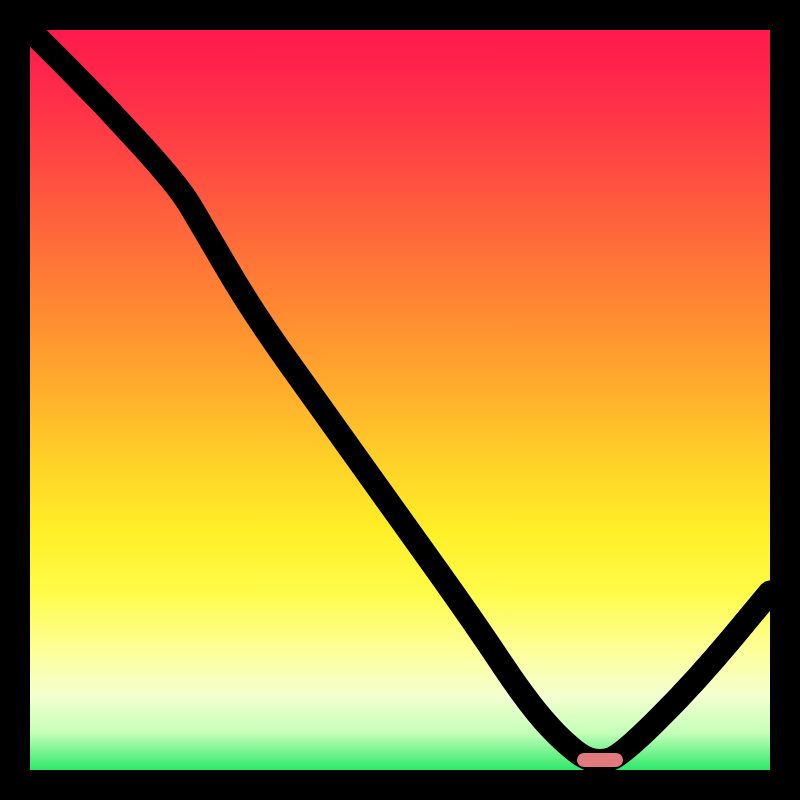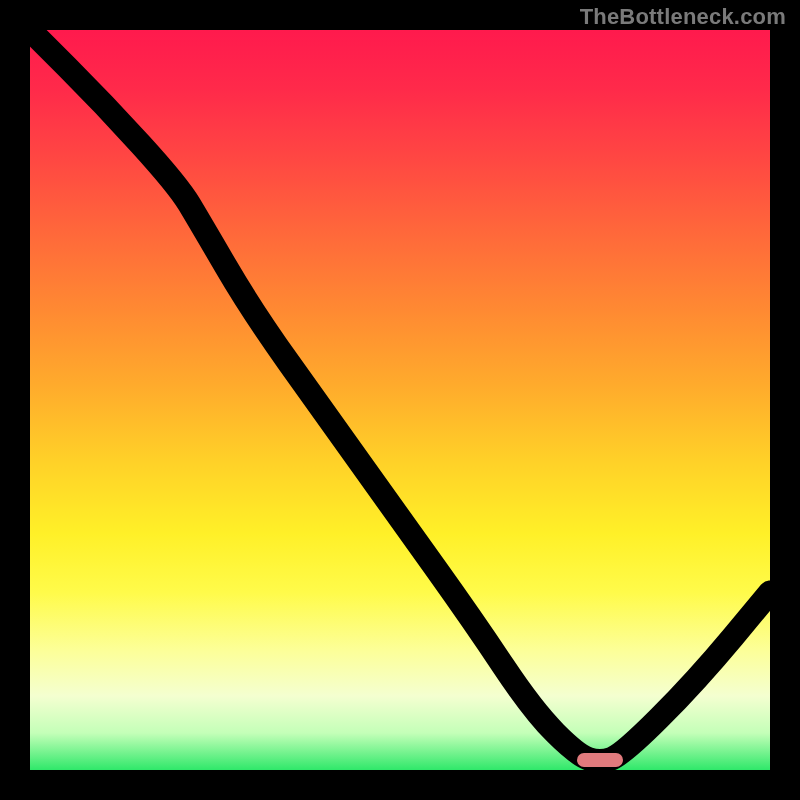--- a/index.html
+++ b/index.html
@@ -75,21 +75,20 @@
     height: 14px;
     background: #e07a7d;
     border-radius: 7px;
   }
 </style>
 </head>
 <body>
 
 <div class="stage">
 
-  <div class="watermark">TheBottleneck.com</div>
 
   <div class="plot">
     <div class="gradient"></div>
 
     <svg class="curve" viewBox="0 0 100 100" preserveAspectRatio="none">
       <path id="curvePath" d="M 0.00 0.00 Q 0.00 0.00 5.00 5.00 Q 10.00 10.00 15.00 15.50 Q 20.00 21.00 21.50 23.50 Q 23.00 26.00 26.50 32.00 Q 30.00 38.00 35.00 45.00 Q 40.00 52.00 45.00 59.00 Q 50.00 66.00 55.00 73.00 Q 60.00 80.00 64.00 86.00 Q 68.00 92.00 71.00 95.00 Q 74.00 98.00 75.50 98.50 Q 77.00 99.00 78.50 98.50 Q 80.00 98.00 85.00 93.00 Q 90.00 88.00 95.00 82.00 T 100.00 76.00"></path>
     </svg>
 
     <div class="marker" id="marker" style="left: 546.8px; top: 722.6px;"></div>
   </div>

